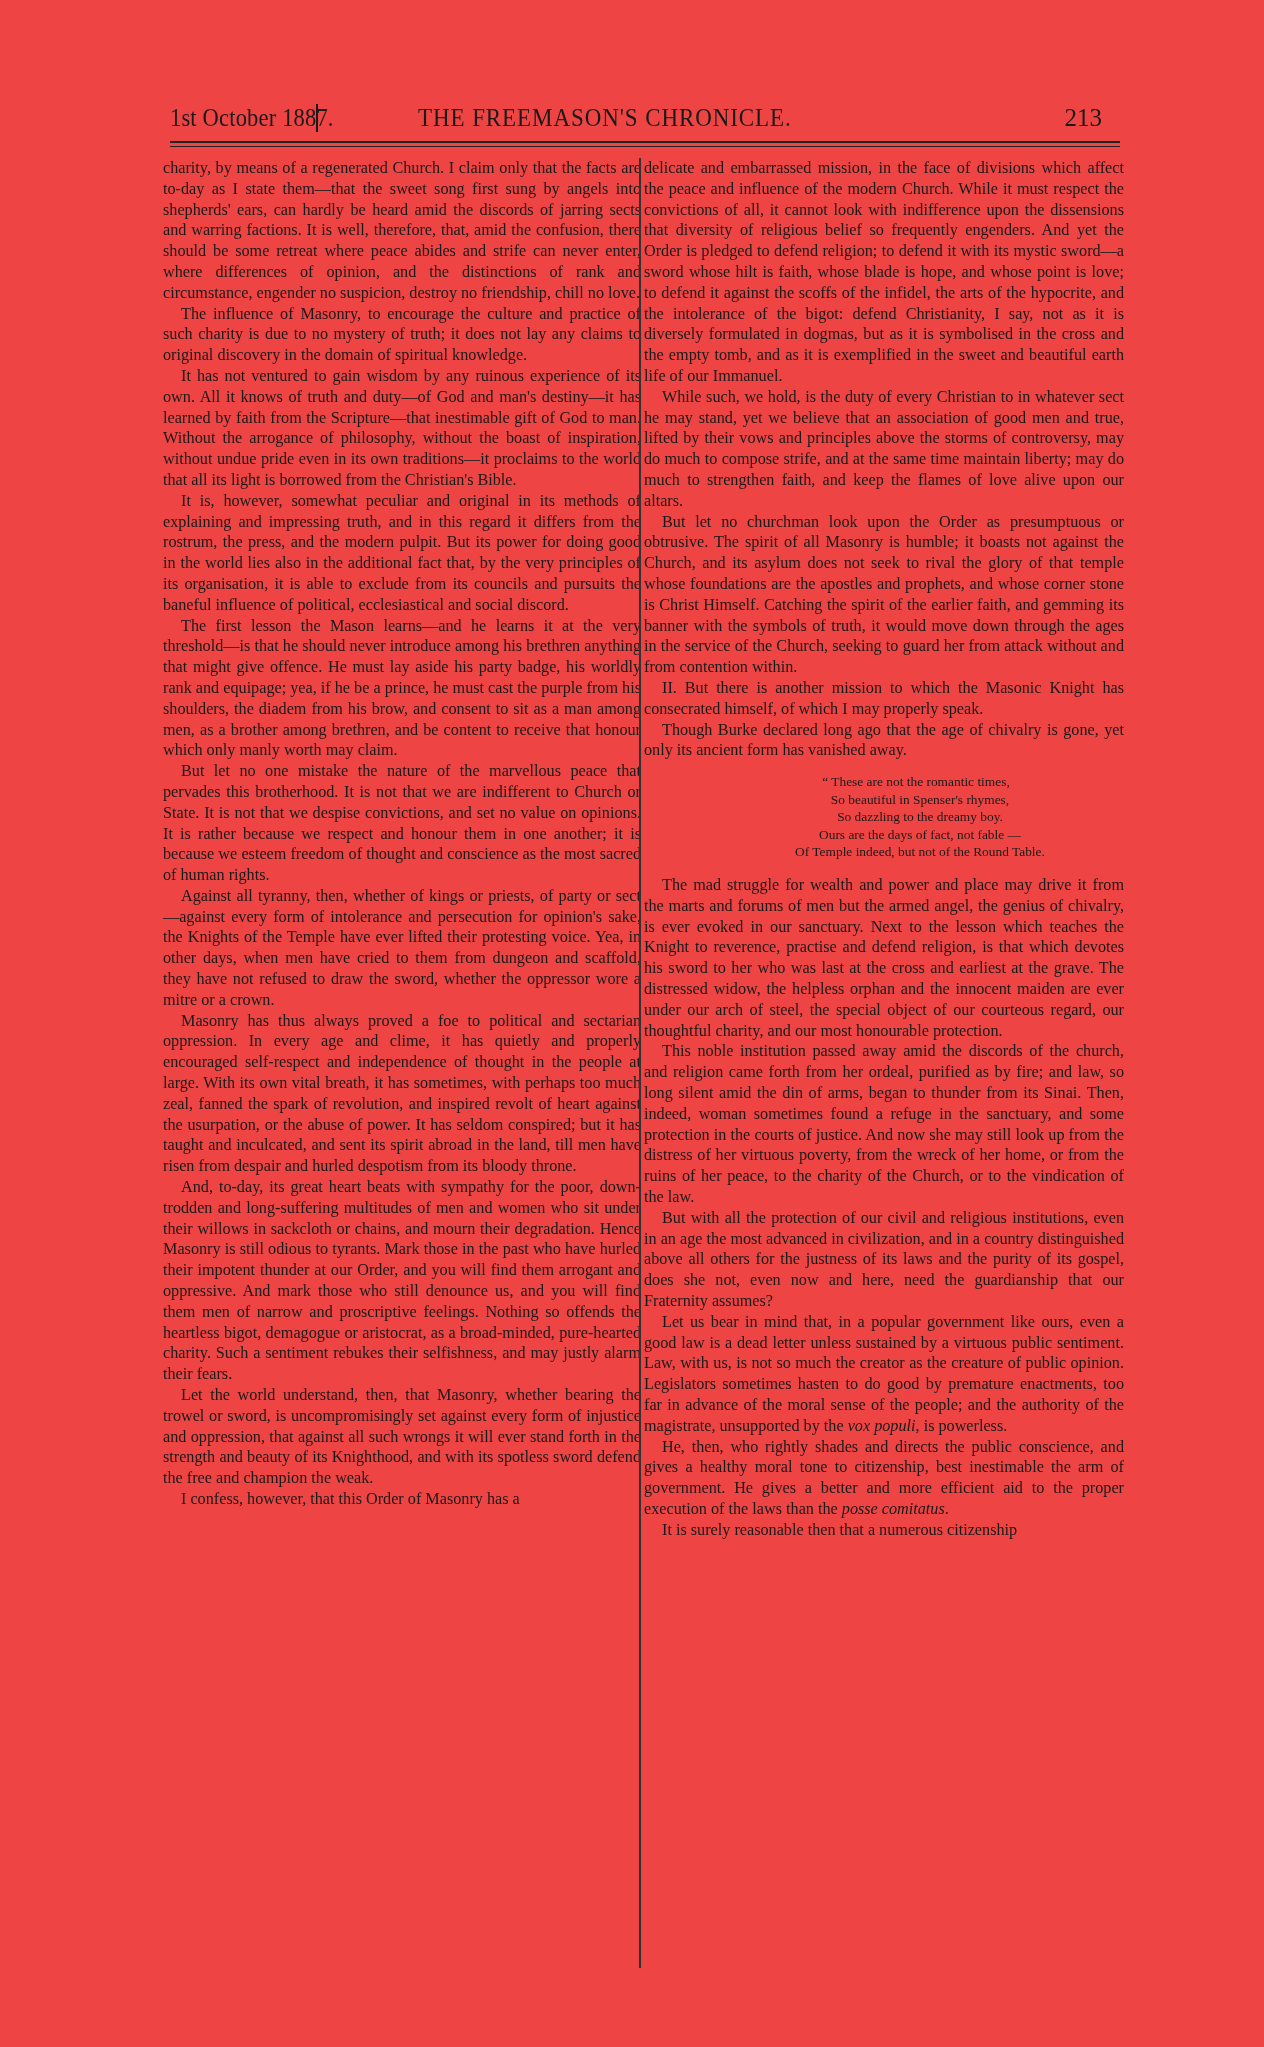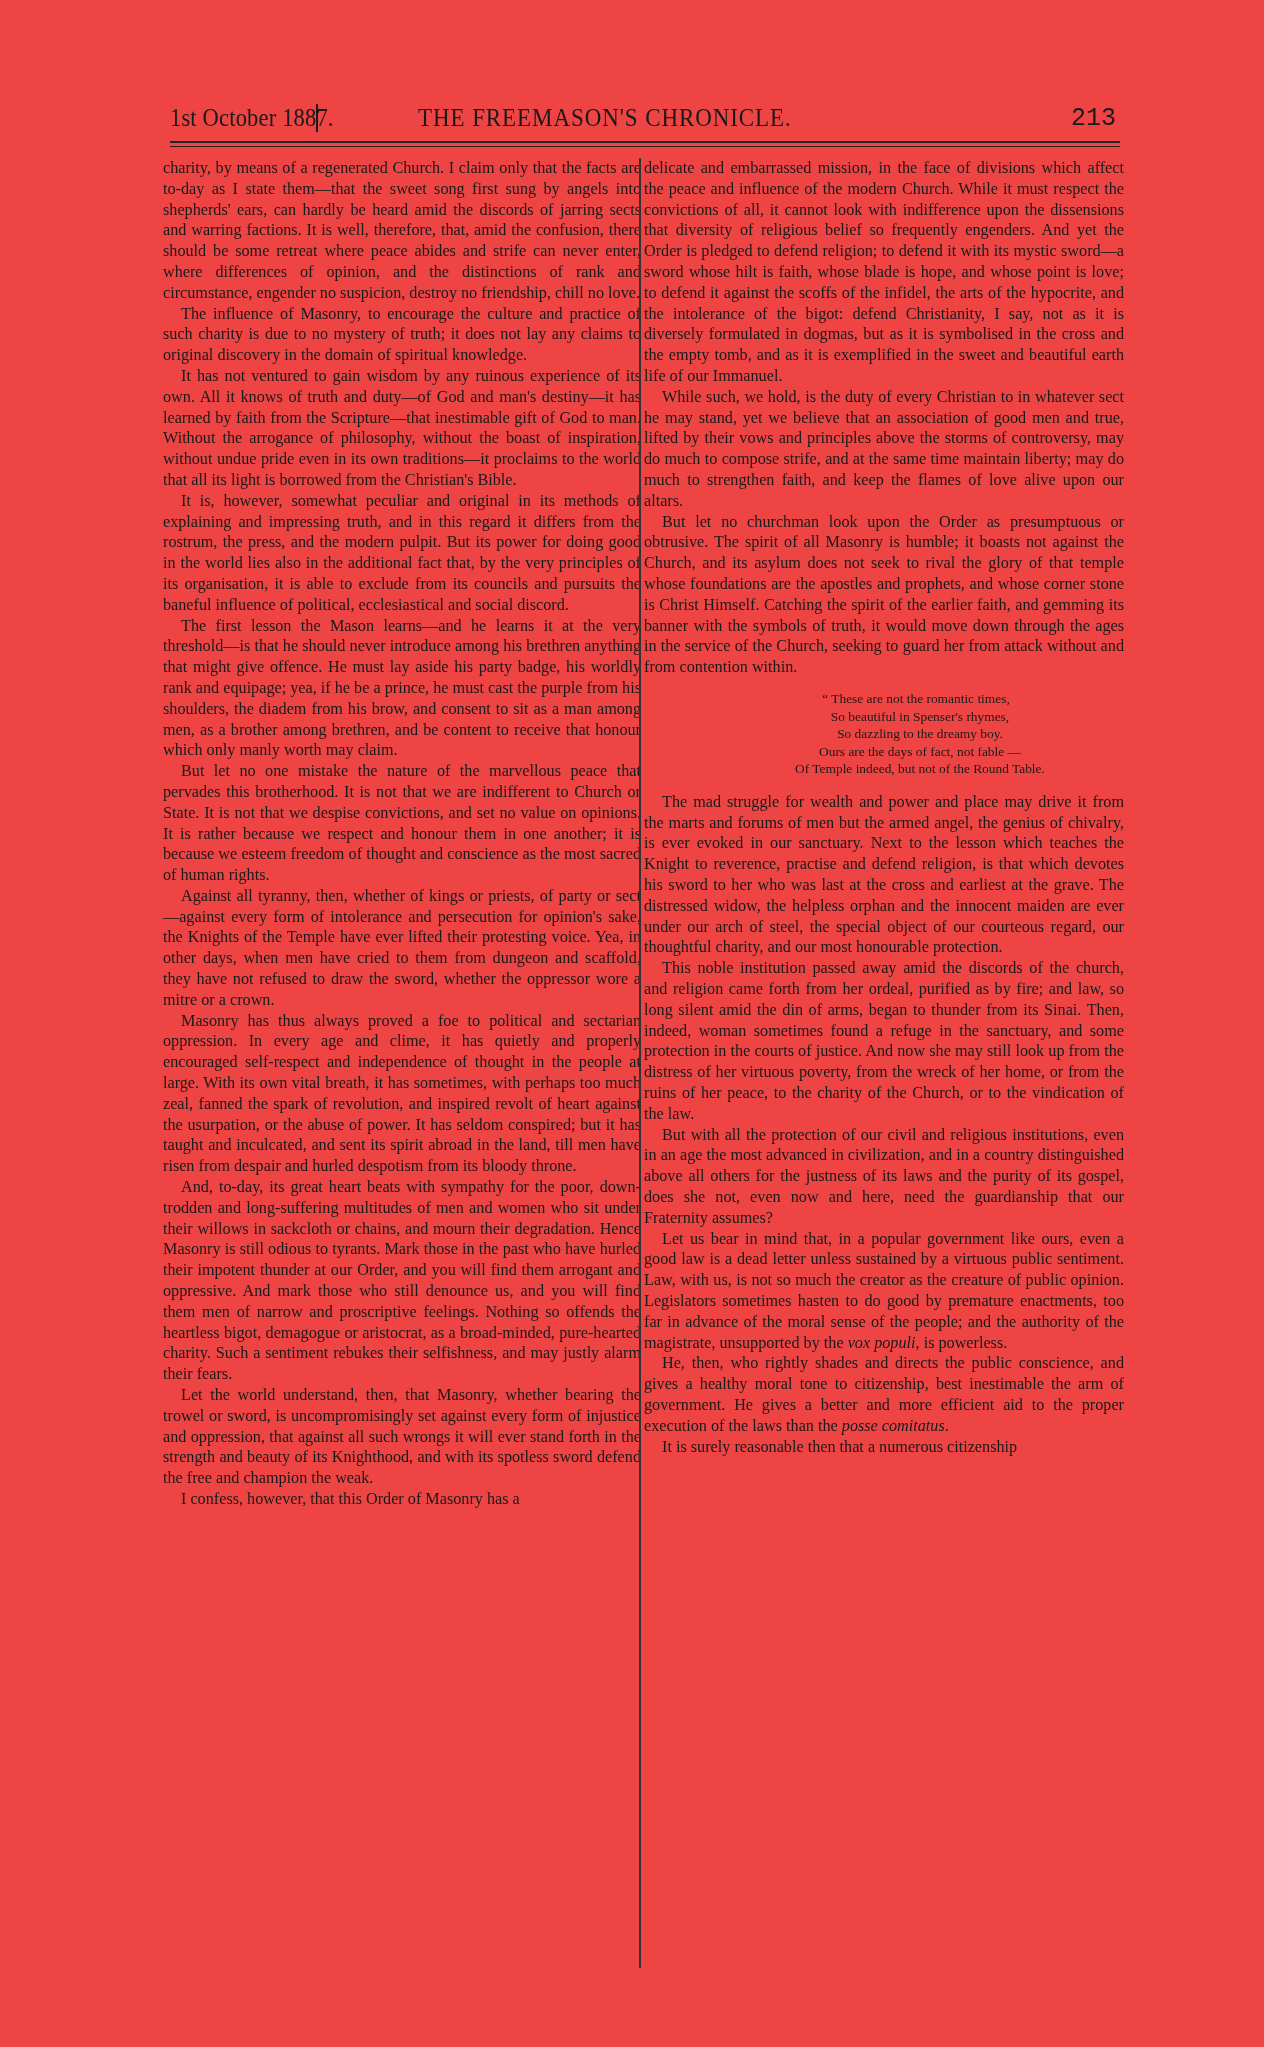--- a/index.html
+++ b/index.html
@@ -1,21 +1,21 @@
 <!DOCTYPE html>
 <html><head>
 <meta charset="utf-8">
 <style>
   html, body { margin: 0; padding: 0; background: #ffffff; }
   body { width: 1264px; height: 2047px; position: relative; overflow: hidden; color: #1a1a1a; }
   .page { position: absolute; left: 0; top: 0; width: 1264px; height: 2047px; background: #ef4444; }
   .masthead { position: absolute; left: 170px; top: 100px; width: 952px; height: 40px; }
   .mh-date { position: absolute; left: 0; top: 4px; font-family: "Liberation Serif", serif; font-size: 25px; letter-spacing: 0.2px; transform: scaleX(0.9); transform-origin: left; }
   .mh-title { position: absolute; left: 248px; top: 4px; font-family: "Liberation Serif", serif; font-size: 25px; letter-spacing: 1px; transform: scaleX(0.92); transform-origin: left; }
-  .mh-page { position: absolute; right: 6px; top: 4px; font-family: Liberation Mono, monospace; font-size: 25px; }
+  .mh-page { position: absolute; right: 20px; top: 4px; font-family: Liberation Serif, serif; font-size: 25px; }
   .mh-bracket { position: absolute; left: 146px; top: 4px; width: 2px; height: 28px; background: #1a1a1a; }
   .rule { position: absolute; left: 170px; width: 950px; background: #222; }
   .rule.r1 { top: 141px; height: 2px; }
   .rule.r2 { top: 146px; height: 1px; }
   .col { position: absolute; top: 158px; width: 478px; font-family: "Liberation Serif", serif; font-size: 16.2px; line-height: 20.8px; text-align: justify; hyphens: manual; }
   .col.left { left: 163px; }
   .col.right { left: 644px; width: 480px; }
   .col-divider { position: absolute; left: 639px; top: 158px; width: 1.5px; height: 1810px; background: #333; }
   p { margin: 0; text-indent: 18px; }
   p.cont { text-indent: 0; }
@@ -51,20 +51,22 @@
     <p>Let the world understand, then, that Masonry, whether bearing the trowel or sword, is uncompromisingly set against every form of injustice and oppression, that against all such wrongs it will ever stand forth in the strength and beauty of its Knighthood, and with its spotless sword defend the free and champion the weak.</p>
     <p>I confess, however, that this Order of Masonry has a</p>
   </div>
 
   <div class="col-divider"></div>
 
   <div class="col right">
     <p class="cont">delicate and embarrassed mission, in the face of divisions which affect the peace and influence of the modern Church. While it must respect the convictions of all, it cannot look with indifference upon the dissensions that diversity of religious belief so frequently engenders. And yet the Order is pledged to defend religion; to defend it with its mystic sword—a sword whose hilt is faith, whose blade is hope, and whose point is love; to defend it against the scoffs of the infidel, the arts of the hypocrite, and the intolerance of the bigot: defend Christianity, I say, not as it is diversely formulated in dogmas, but as it is symbolised in the cross and the empty tomb, and as it is exemplified in the sweet and beautiful earth life of our Immanuel.</p>
     <p>While such, we hold, is the duty of every Christian to in whatever sect he may stand, yet we believe that an association of good men and true, lifted by their vows and principles above the storms of controversy, may do much to compose strife, and at the same time maintain liberty; may do much to strengthen faith, and keep the flames of love alive upon our altars.</p>
     <p>But let no churchman look upon the Order as presumptuous or obtrusive. The spirit of all Masonry is humble; it boasts not against the Church, and its asylum does not seek to rival the glory of that temple whose foundations are the apostles and prophets, and whose corner stone is Christ Himself. Catching the spirit of the earlier faith, and gemming its banner with the symbols of truth, it would move down through the ages in the service of the Church, seeking to guard her from attack without and from contention within.</p>
+    <p>II. But there is another mission to which the Masonic Knight has consecrated himself, of which I may properly speak.</p>
+    <p>Though Burke declared long ago that the age of chivalry is gone, yet only its ancient form has vanished away.</p>
 
     <div class="poem">
       <span class="pl first">“ These are not the romantic times,</span>
       <span class="pl">So beautiful in Spenser's rhymes,</span>
       <span class="pl">So dazzling to the dreamy boy.</span>
       <span class="pl">Ours are the days of fact, not fable —</span>
       <span class="pl">Of Temple indeed, but not of the Round Table.</span>
     </div>
 
     <p>The mad struggle for wealth and power and place may drive it from the marts and forums of men but the armed angel, the genius of chivalry, is ever evoked in our sanctuary. Next to the lesson which teaches the Knight to reverence, practise and defend religion, is that which devotes his sword to her who was last at the cross and earliest at the grave. The distressed widow, the helpless orphan and the innocent maiden are ever under our arch of steel, the special object of our courteous regard, our thoughtful charity, and our most honourable protection.</p>

